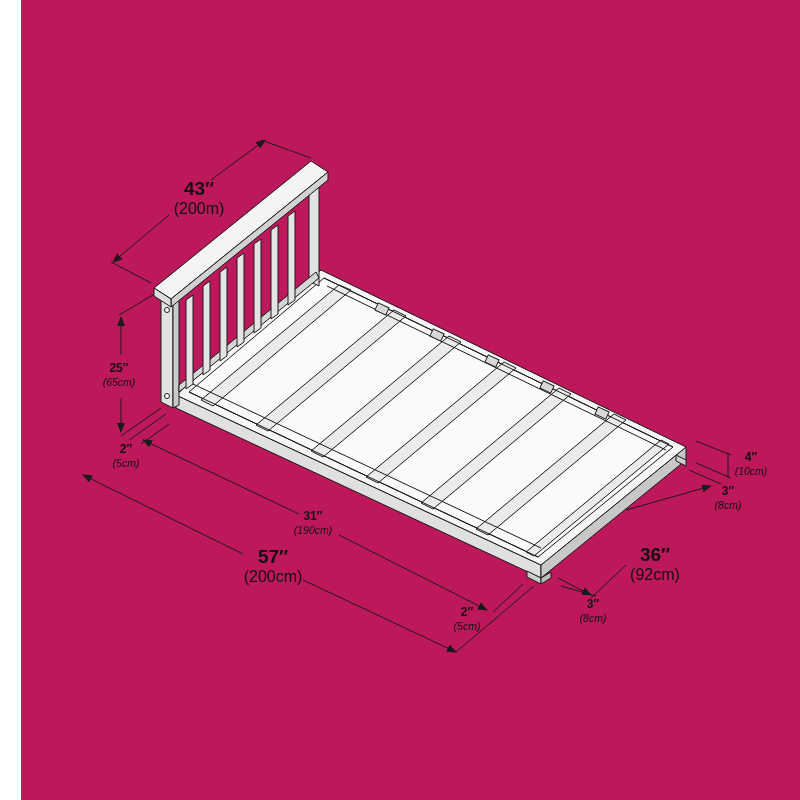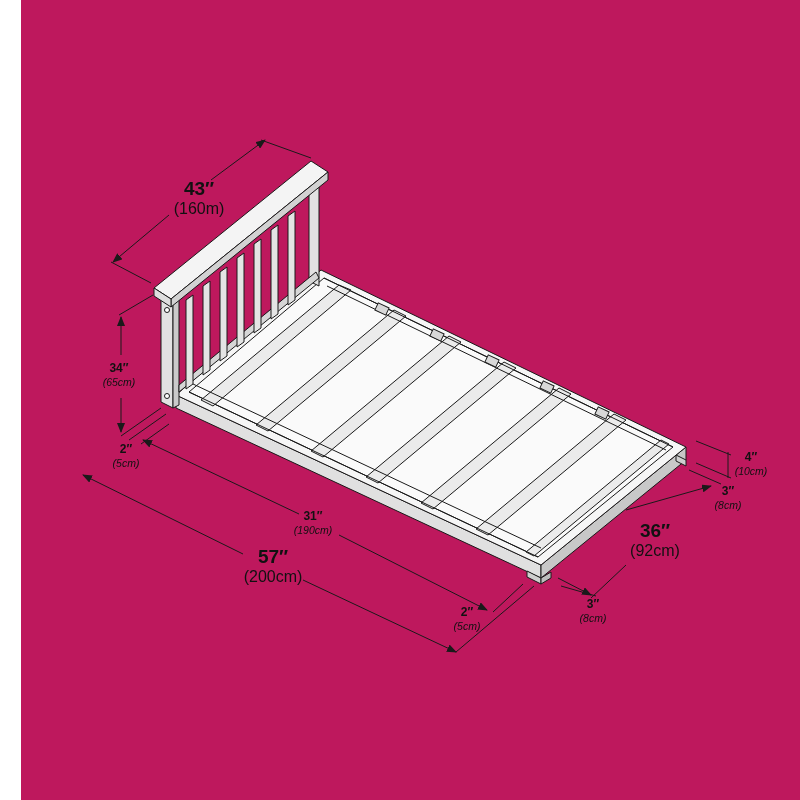--- a/index.html
+++ b/index.html
@@ -112,24 +112,24 @@
 
     <line x1="675" y1="441" x2="710" y2="455"></line>
     <line x1="675" y1="463" x2="710" y2="478"></line>
     <line x1="668" y1="470" x2="700" y2="484"></line>
     <line x1="707" y1="452" x2="707" y2="478"></line>
   </g>
 </svg>
 
 <div class="lbl big" style="left:178px;top:178px;">
   <span class="in">43″</span>
-  <span class="cm">(160m)</span>
+  <span class="cm">(200m)</span>
 </div>
 <div class="lbl sm" style="left:98px;top:362px;">
-  <span class="in">34″</span>
+  <span class="in">25″</span>
   <span class="cm">(65cm)</span>
 </div>
 <div class="lbl sm" style="left:105px;top:443px;">
   <span class="in">2″</span>
   <span class="cm">(5cm)</span>
 </div>
 <div class="lbl sm" style="left:292px;top:510px;">
   <span class="in">31″</span>
   <span class="cm">(190cm)</span>
 </div>
@@ -146,17 +146,17 @@
   <span class="cm">(8cm)</span>
 </div>
 <div class="lbl sm" style="left:730px;top:451px;">
   <span class="in">4″</span>
   <span class="cm">(10cm)</span>
 </div>
 <div class="lbl sm" style="left:707px;top:485px;">
   <span class="in">3″</span>
   <span class="cm">(8cm)</span>
 </div>
-<div class="lbl big" style="left:634px;top:520px;">
+<div class="lbl big" style="left:634px;top:544px;">
   <span class="in">36″</span>
   <span class="cm">(92cm)</span>
 </div>
 </div>
 
 </body></html>

